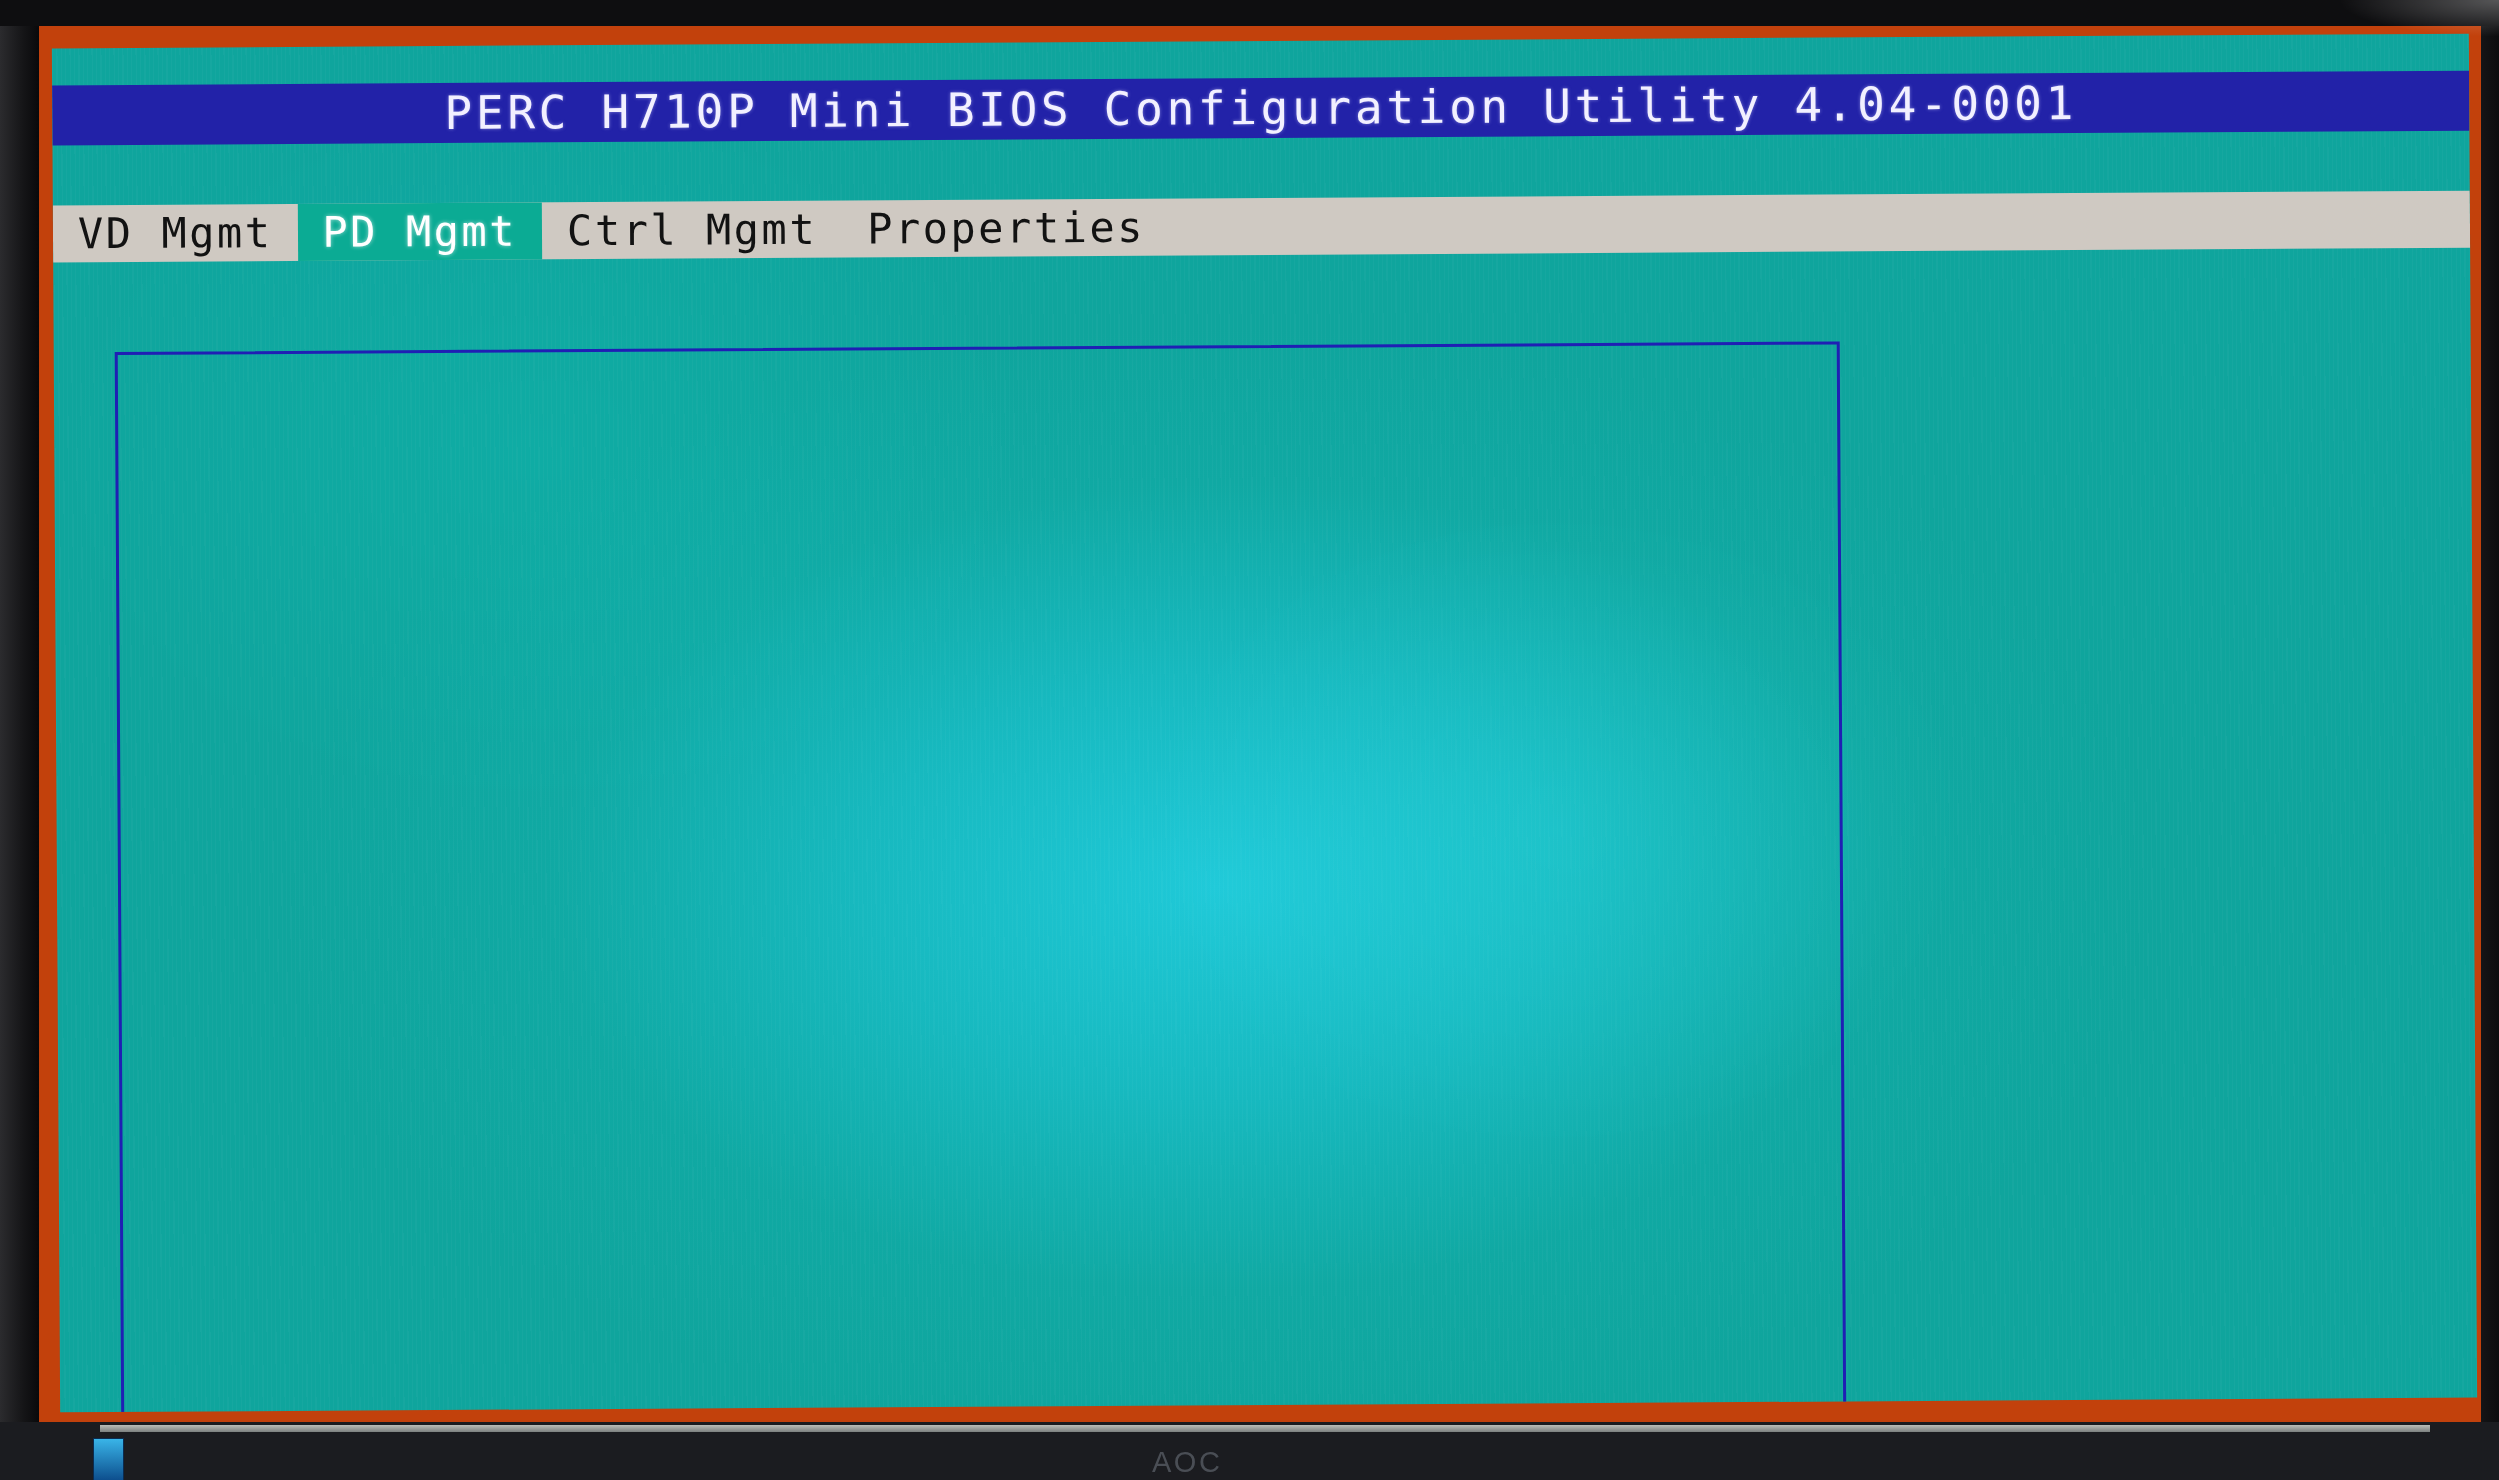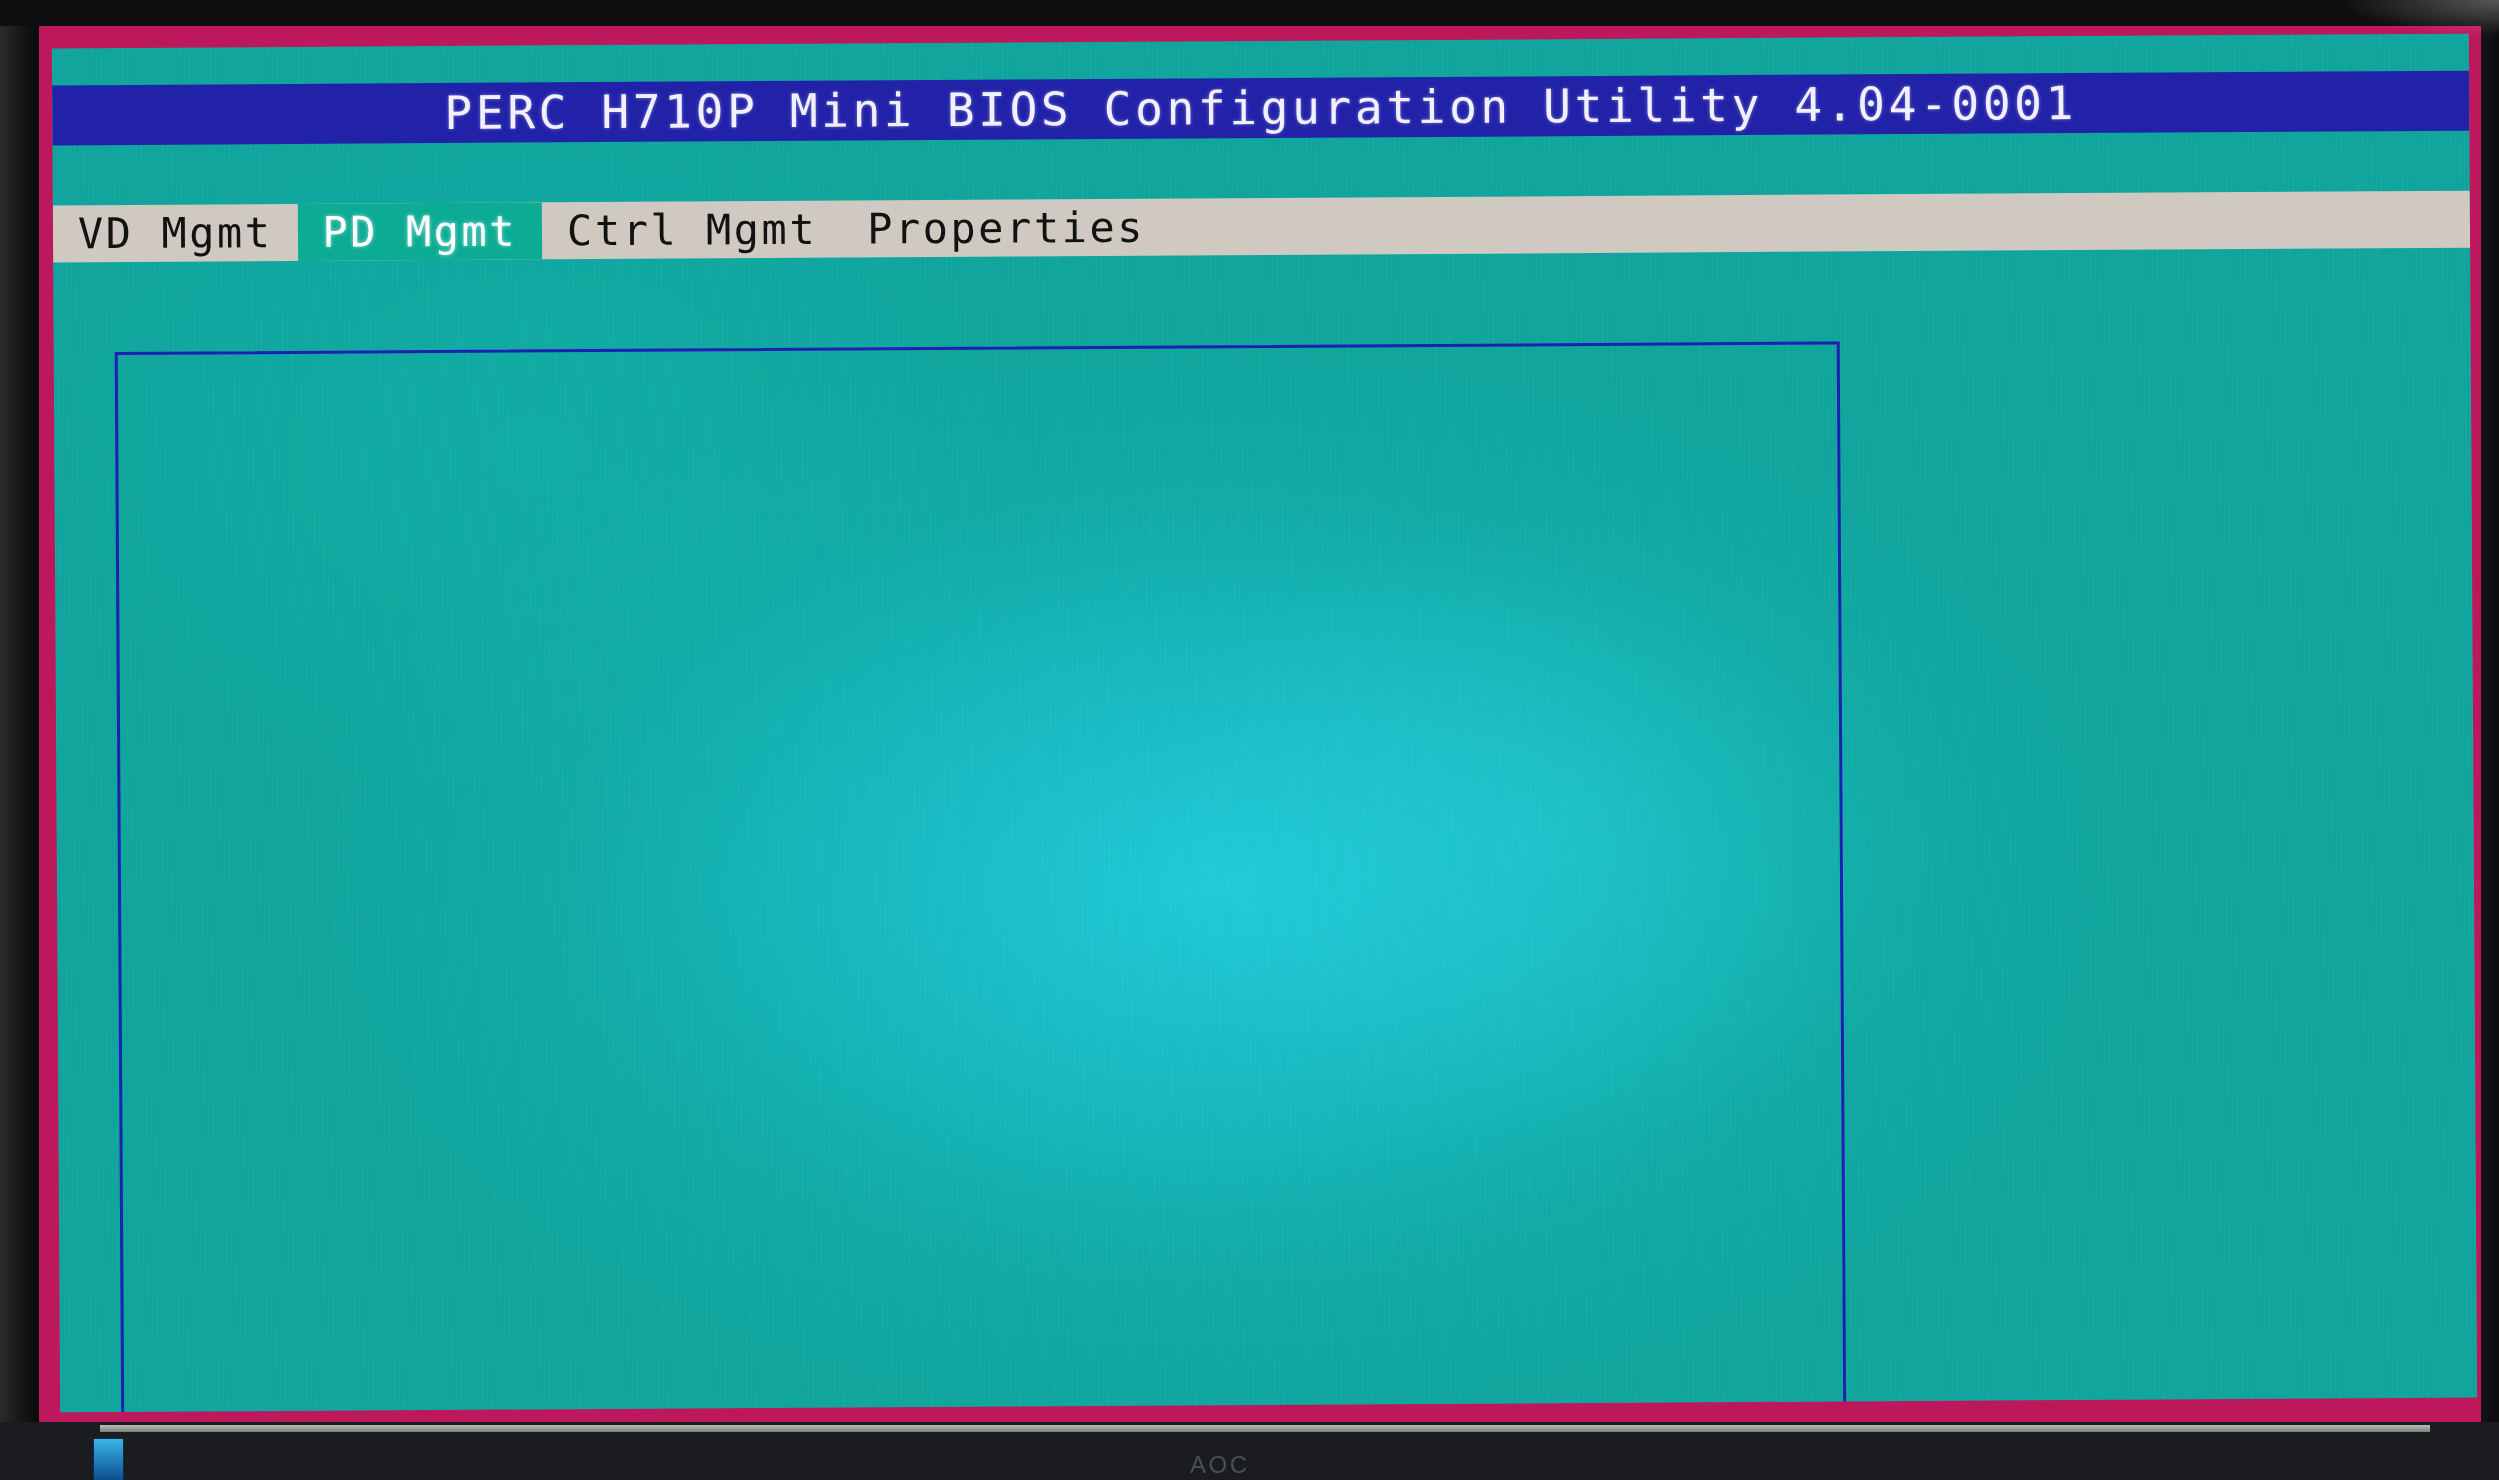--- a/index.html
+++ b/index.html
@@ -38,43 +38,42 @@
     position: absolute; left: 0; bottom: 0; width: 2500px; height: 59px;
     background: #1b1c20;
   }
   .bezel-bottom-hl {
     position: absolute; left: 100px; bottom: 49px; width: 2330px; height: 6.9px;
     background: linear-gradient(180deg,#d7dbd4,#8d9290);
     opacity: .85;
   }
   .bezel-logo {
     position: absolute; left: 1152px; bottom: 2.5px;
-    color: #4a4e55; font-size: 24px; letter-spacing: 2.5px;
+    color: #4a4e55; font-size: 29px; letter-spacing: 2.5px;
     font-family: "Liberation Sans", sans-serif;
-    margin-left: 38px;
   }
   .bezel-badge {
     position: absolute; left: 93px; bottom: 0px; width: 29px; height: 41px;
     background: linear-gradient(180deg,#39b4e8,#0d4f8e);
     border: 1.9px solid #0a2c52;
   }
   .glare-tr {
     position: absolute; right: 0; top: 0; width: 162px; height: 37px;
     background: radial-gradient(ellipse at top right, rgba(255,255,255,.30), rgba(255,255,255,0) 70%);
     pointer-events: none;
   }
 
   
   #screen {
     position: absolute;
     left: 39px;
     top: 26px;
     width: 2442px;
     height: 1397px;
-    background: #be185d;
+    background: #c2410c;
     overflow: hidden;
   }
 
   
   #bios {
     position: absolute;
     left: 17.4px;
     top: 15px;
     width: 2417px;
     height: 1364px;

